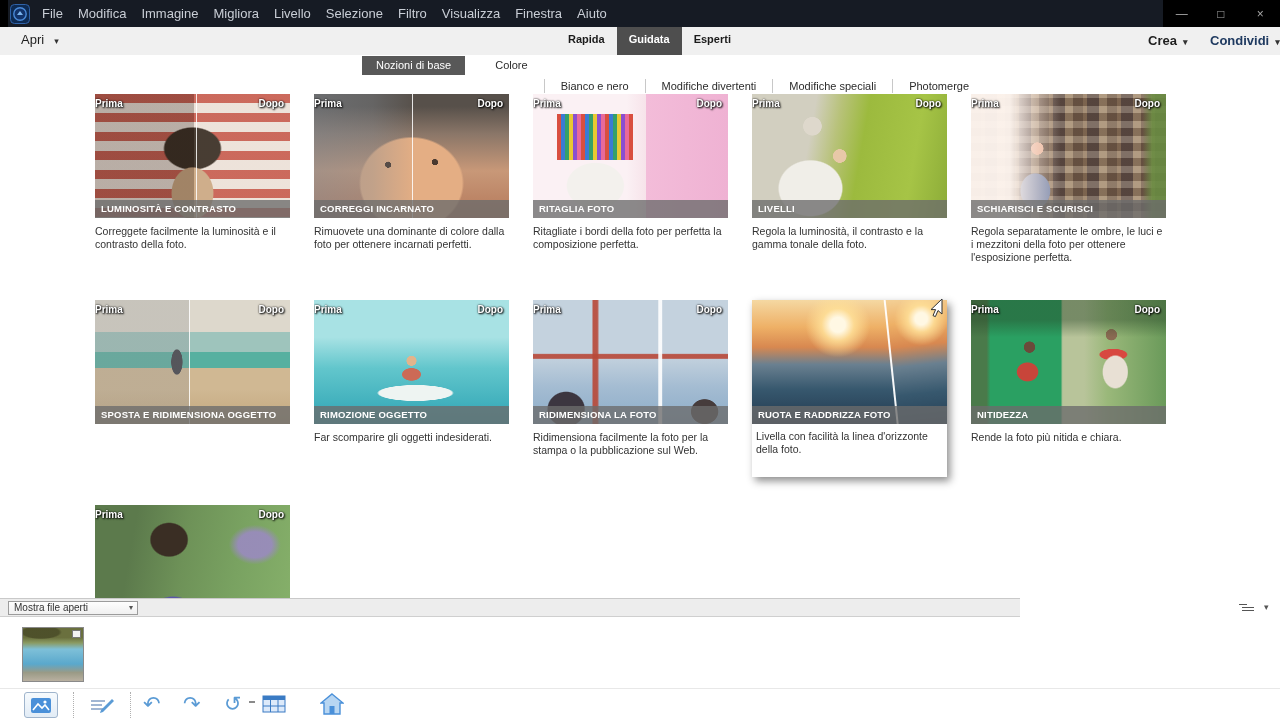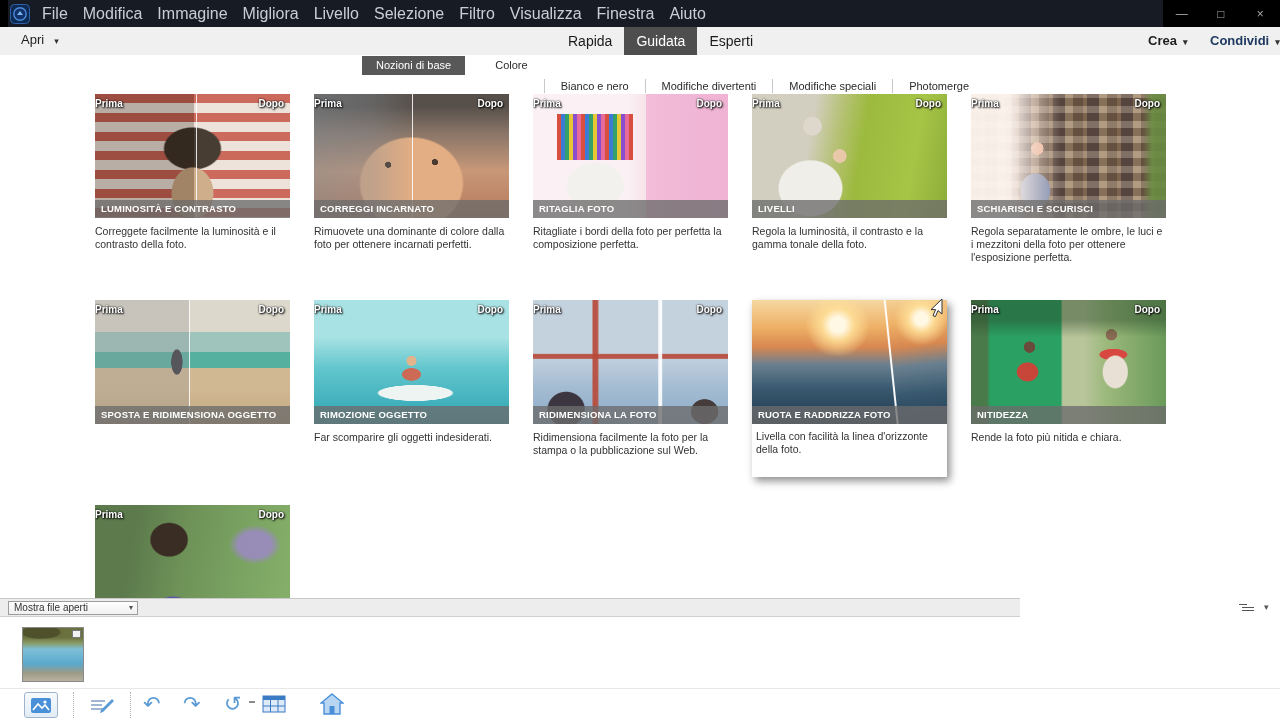--- a/index.html
+++ b/index.html
@@ -6,31 +6,31 @@
   html,body { width:1280px; height:720px; overflow:hidden; background:#fff;
               font-family:"Liberation Sans", sans-serif; }
   #app { position:relative; width:1280px; height:720px; background:#fff; }
 
   
   .menubar { position:absolute; left:0; top:0; width:1280px; height:27px;
              background:linear-gradient(90deg,#000 0 8px,#161b24 8px 1163px,#000 1163px);
              display:flex; align-items:center; }
   .appicon { width:20px; height:20px; margin-left:10px; }
   .menuitems { display:flex; gap:15px; margin-left:12px; }
-  .menuitems span { color:#c9ced6; font-size:16px; cursor:default; }
+  .menuitems span { color:#c9ced6; font-size:13px; cursor:default; }
   .winctrl { position:absolute; right:0; top:0; height:27px; width:118px;
              display:flex; align-items:center; justify-content:space-around; }
   .winctrl span { color:#a8a8a8; font-size:12px; width:30px; text-align:center; }
 
   
   .tabbar { position:absolute; left:0; top:27px; width:1280px; height:28px; background:#f0f0f0; }
   .openbtn { position:absolute; left:21px; top:5px; font-size:13px; font-weight:normal; color:#1e1e1e; }
   .openbtn .arr { font-size:9px; margin-left:10px; color:#333; }
   .modetabs { position:absolute; left:556px; top:0; height:28px; display:flex; align-items:stretch; }
-  .modetab { font-size:14px; font-weight:normal; color:#1b1b1b; padding:6px 12px 0 12px; }
+  .modetab { font-size:11px; font-weight:bold; color:#1b1b1b; padding:6px 12px 0 12px; }
   .modetab.active { background:#4e4e4e; color:#fff; }
   .create { position:absolute; left:1148px; top:6px; font-size:13px; font-weight:bold; color:#1e1e1e; }
   .share  { position:absolute; left:1210px; top:6px; font-size:13px; font-weight:bold; color:#1f3a60; }
   .create .arr, .share .arr { font-size:9px; margin-left:6px; color:#333; }
 
   
   .subtabs { position:absolute; left:362px; top:55px; height:20px; display:flex; align-items:center; }
   .subtab { font-size:11px; color:#2b2b2b; padding:0 16px; height:14px; line-height:14px; }
   .subtab.sep { border-left:1px solid #c8c8c8;margin-top:41px; }
   .subtab.active { background:#585858; color:#fff; height:19px; line-height:19px; padding:0 14px;

